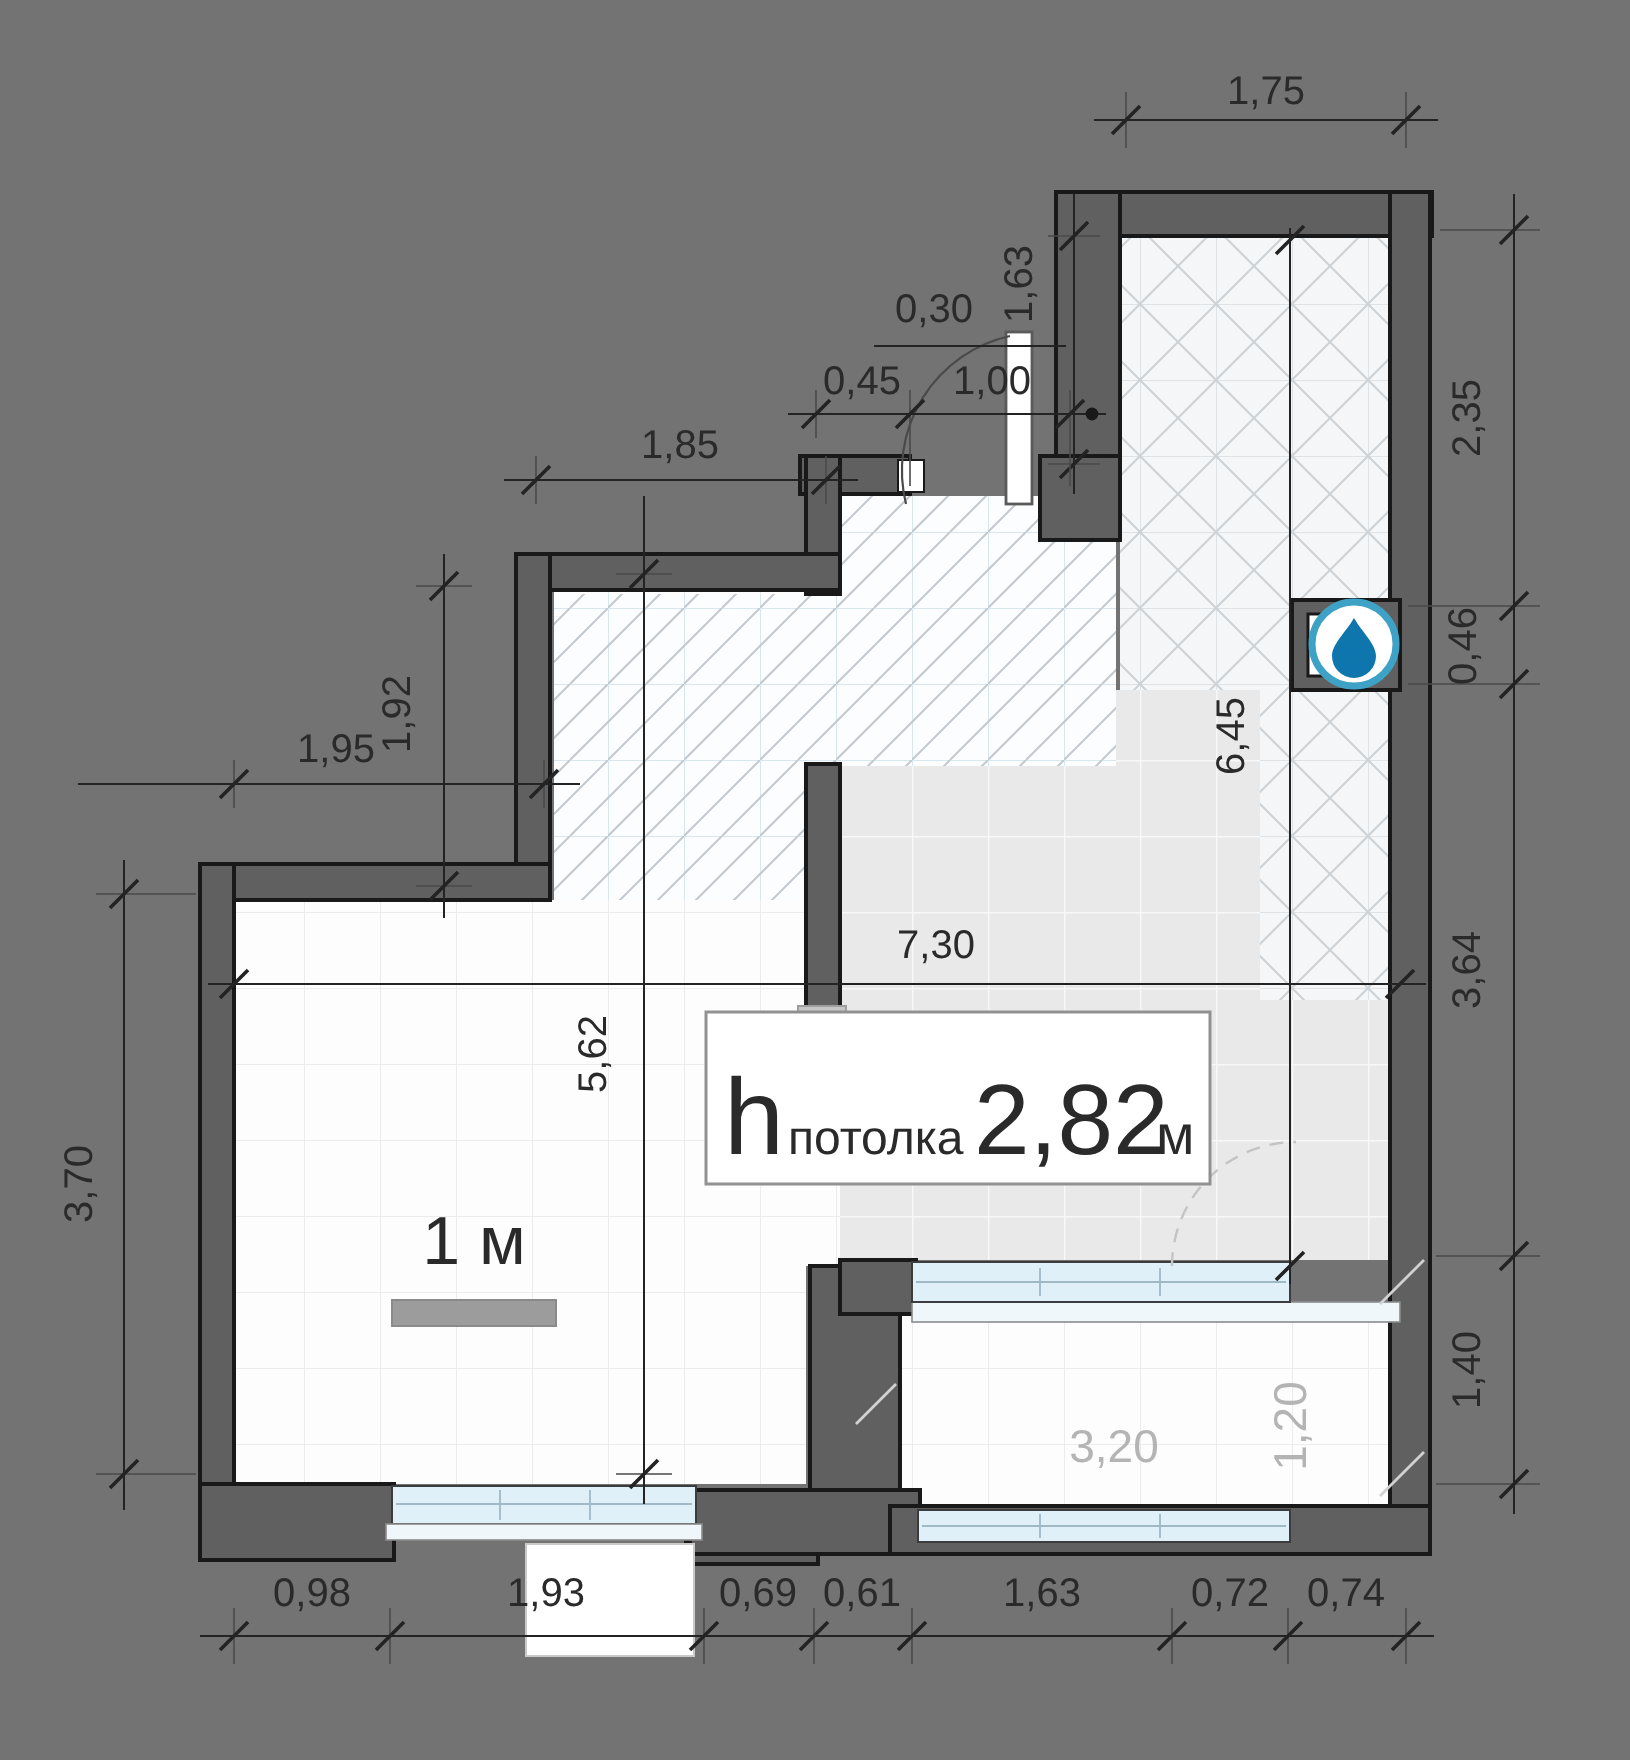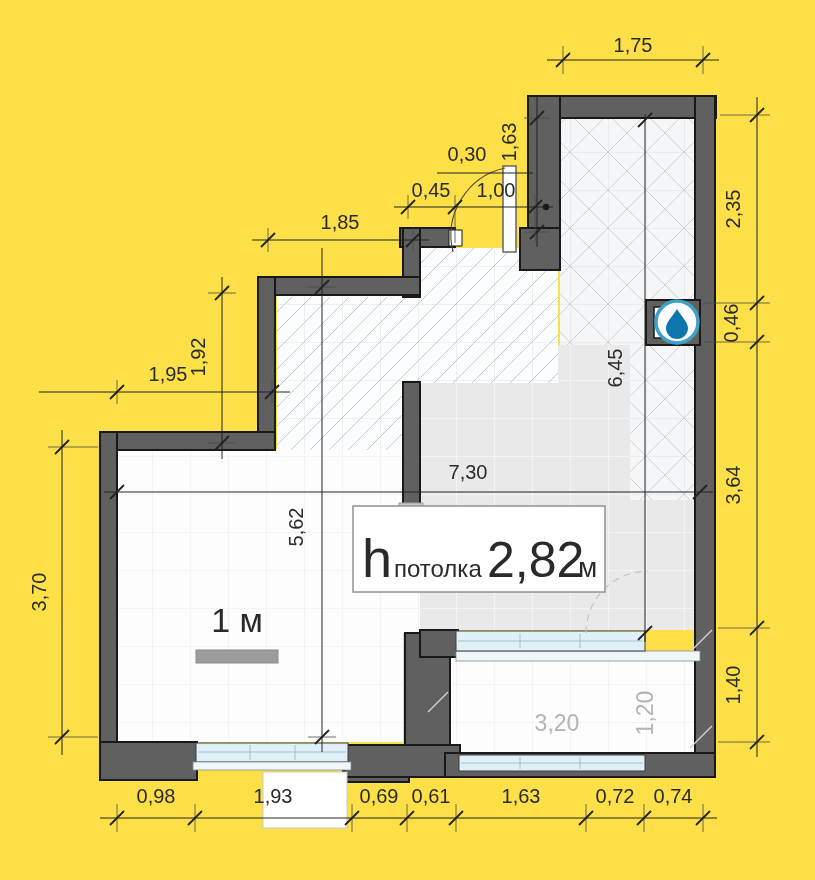--- a/index.html
+++ b/index.html
@@ -1,16 +1,16 @@
 <!DOCTYPE html>
 <html><head>
 <meta charset="utf-8">
 <style>
   html,body{margin:0;padding:0;background:#ffffff;}
-  .stage{position:relative;width:815px;height:880px;background:#fde047;overflow:hidden;
+  .stage{position:relative;width:815px;height:880px;background:#737373;overflow:hidden;
          font-family:"Liberation Sans",sans-serif;}
   svg{position:absolute;left:0;top:0;}
   text{fill:#2a2a2a;font-family:"Liberation Sans",sans-serif;}
   .dimtxt{font-size:20px;}
   .graytxt{fill:#b4b4b4;font-size:23px;}
   .dimline{stroke:#232323;stroke-width:1;fill:none;}
   .slash{stroke:#232323;stroke-width:1.8;fill:none;}
   .stub{stroke:#4a4a4a;stroke-width:0.8;fill:none;}
   .wall{fill:#606060;stroke:#191919;stroke-width:2;}
   .win{fill:#dff0f8;stroke:#3c3c3c;stroke-width:1;}

